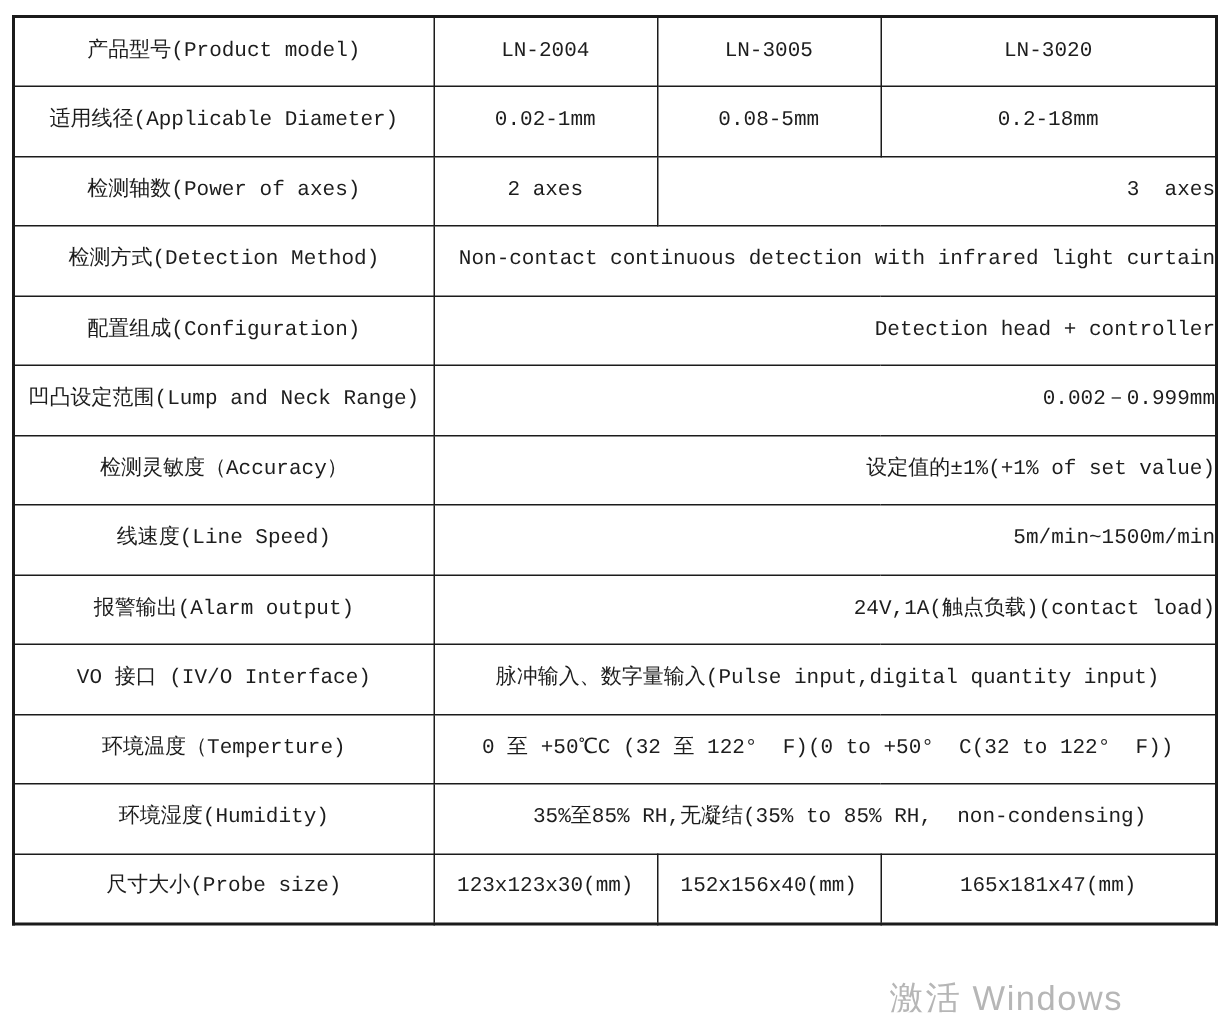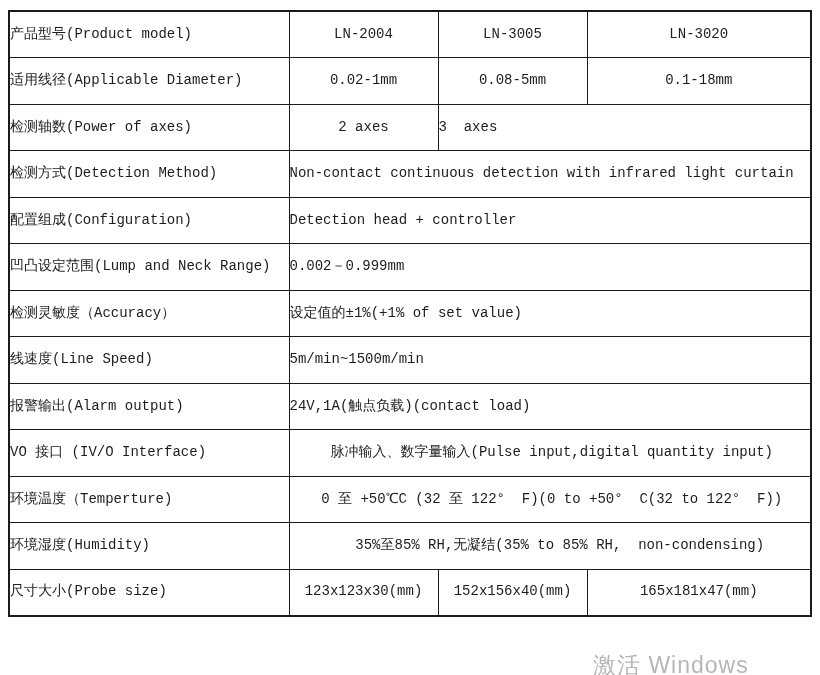--- a/index.html
+++ b/index.html
@@ -34,30 +34,30 @@
     height: 46.5px;
     font-size: 14px;
     color: #1d1d1d;
     white-space: pre-wrap;
     overflow: hidden;
     vertical-align: middle;
     padding: 0;
     line-height: 1.25;
   }
   td.label {
-    text-align: left;
+    text-align: center;
     padding-left: 5px;
     padding-right: 2px;
   }
   td.val-left {
     text-align: center;
     padding-left: 6px;
   }
   td.val-center {
-    text-align: left;
+    text-align: right;
   }
   td.vtop {
     vertical-align: top;
     padding-top: 4px;
     margin-left: 42px;
   }
   td.vlow {
     vertical-align: top;
     padding-top: 18px;
   }
@@ -92,21 +92,21 @@
       <tr>
         <td class="label">产品型号(Product model)</td>
         <td class="val-left">LN-2004</td>
         <td class="val-left">LN-3005</td>
         <td class="val-left">LN-3020</td>
       </tr>
       <tr>
         <td class="label">适用线径(Applicable Diameter)</td>
         <td class="val-left">0.02-1mm</td>
         <td class="val-left">0.08-5mm</td>
-        <td class="val-left">0.1-18mm</td>
+        <td class="val-left">0.2-18mm</td>
       </tr>
       <tr>
         <td class="label">检测轴数(Power of axes)</td>
         <td class="val-left">2 axes</td>
         <td class="val-center" colspan="2">3  axes</td>
       </tr>
       <tr>
         <td class="label">检测方式(Detection Method)</td>
         <td class="val-center" colspan="3">Non-contact continuous detection with infrared light curtain</td>
       </tr>

